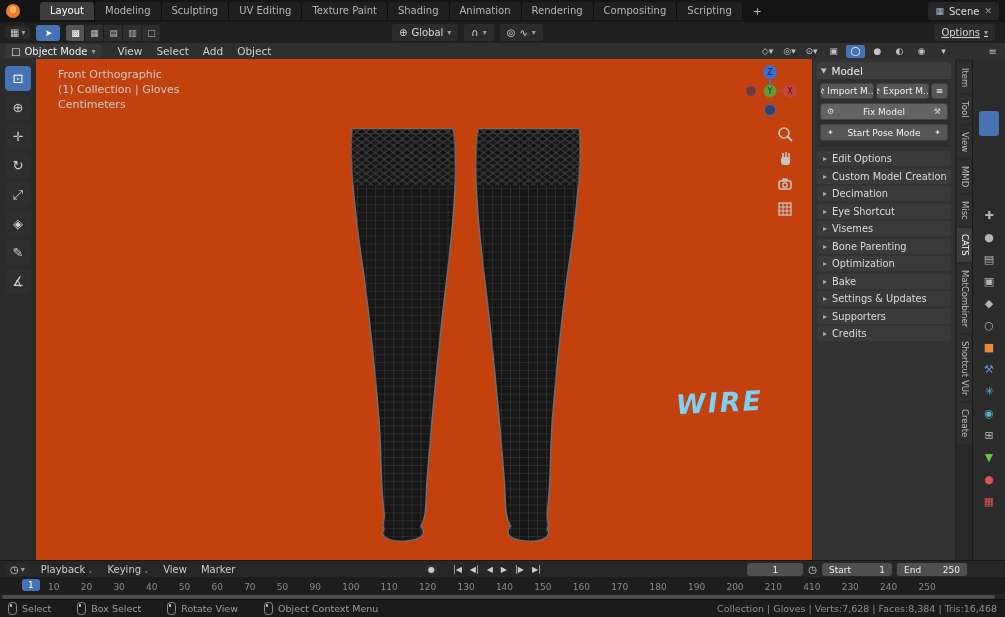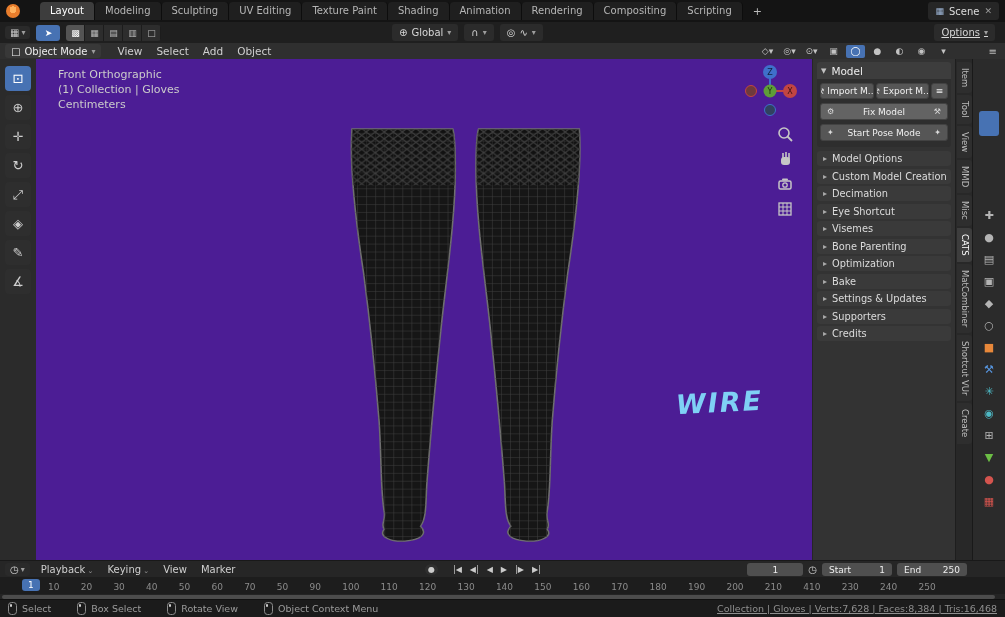--- a/index.html
+++ b/index.html
@@ -52,21 +52,21 @@
           font-size:9px;color:#c3c3c3;border-radius:2px;padding:0 2px;}
   .vh-ico.active{background:#4772b3;color:#fff;}
   .props-head{position:absolute;right:8px;color:#b9b9b9;font-size:10px;}
   
   #ltoolbar{position:absolute;left:0;top:59px;width:36px;bottom:57px;background:#2b2b2b;
             display:flex;flex-direction:column;align-items:center;padding-top:7px;gap:4px;
             border-right:1px solid #1f1f1f;}
   .tool{width:26px;height:25px;background:#2e2e2e;border-radius:4px;color:#cfcfcf;
         display:flex;align-items:center;justify-content:center;font-size:13px;}
   .tool.active{background:#4772b3;color:#fff;}
-  #viewport{position:absolute;left:36px;top:59px;right:193px;bottom:57px;background:#4c1d95;overflow:hidden;}
+  #viewport{position:absolute;left:36px;top:59px;right:193px;bottom:57px;background:#c2410c;overflow:hidden;}
   .vp-overlay{position:absolute;left:22px;top:8px;color:#cbcbcb;font-size:11px;line-height:15px;}
   .vp-annotation{position:absolute;left:640px;top:328px;color:#7fd0f5;font-size:27px;
                  font-weight:bold;font-style:italic;letter-spacing:2px;transform:rotate(-3deg);}
   #gizmo{position:absolute;right:14px;top:4px;}
   #navicons{position:absolute;right:18px;top:66px;display:flex;flex-direction:column;gap:7px;}
   #navicons svg{display:block;}
   
   #npanel{position:absolute;left:812px;top:59px;width:143px;bottom:57px;background:#333333;
           border-left:1px solid #262626;padding:3px 4px;box-sizing:border-box;}
   .panel-head{height:17px;display:flex;align-items:center;font-size:10.5px;color:#ececec;
@@ -125,21 +125,21 @@
   #tlscroll .bar{position:absolute;left:2px;right:10px;top:1px;height:4px;background:#4c4c4c;border-radius:2px;}
   
   #statusbar{position:absolute;left:0;right:0;bottom:0;height:17px;background:#1b1b1b;
              display:flex;align-items:center;padding:0 8px;font-size:9.5px;color:#9c9c9c;
              border-top:1px solid #101010;}
   .sb-left{display:flex;gap:26px;}
   .sb-item{display:flex;align-items:center;gap:5px;}
   .mouse-ico{width:7px;height:11px;border:1px solid #8d8d8d;border-radius:3.5px;position:relative;flex:none;}
   .mouse-ico::after{content:"";position:absolute;left:1px;top:1px;width:2px;height:3px;
                     background:#cdcdcd;border-radius:1px;}
-  .sb-right{margin-left:auto;color:#8f8f8f;text-decoration:underline;}
+  .sb-right{margin-left:auto;color:#8f8f8f;}
 </style>
 </head>
 <body>
 
 <header id="topbar">
   <span class="blender-logo"></span>
   <div class="workspaces">
       <span class="ws-tab active">Layout</span>
       <span class="ws-tab">Modeling</span>
       <span class="ws-tab">Sculpting</span>
@@ -333,21 +333,21 @@
       <span class="b-ico">⚒</span>
     </button>
     <button class="btn wide">
       <span class="b-ico">✦</span>
       <span>Start Pose Mode</span>
       <span class="b-ico">✦</span>
     </button>
   </div>
   <div class="sections">
       <div class="section">
-      <span>Model Options</span>
+      <span>Edit Options</span>
     </div>
       <div class="section">
       <span>Custom Model Creation</span>
     </div>
       <div class="section">
       <span>Decimation</span>
     </div>
       <div class="section">
       <span>Eye Shortcut</span>
     </div>

